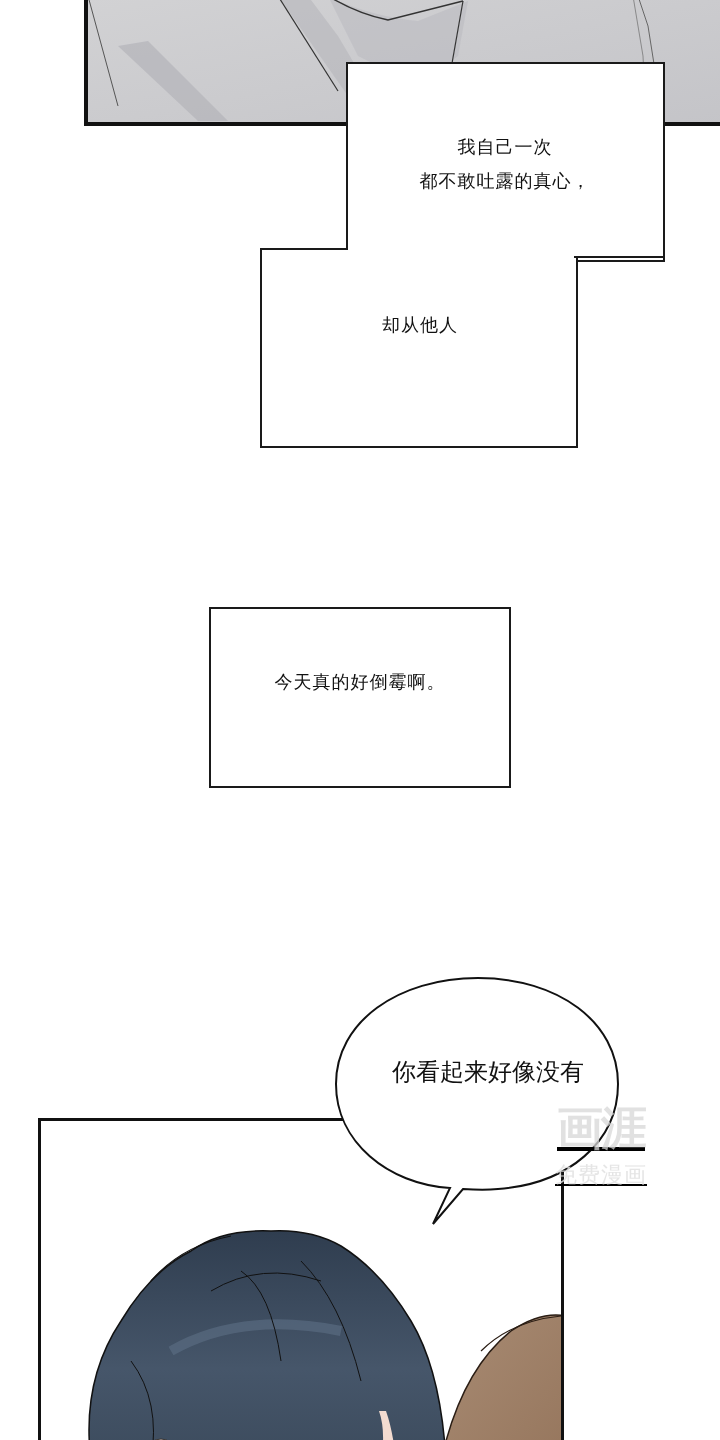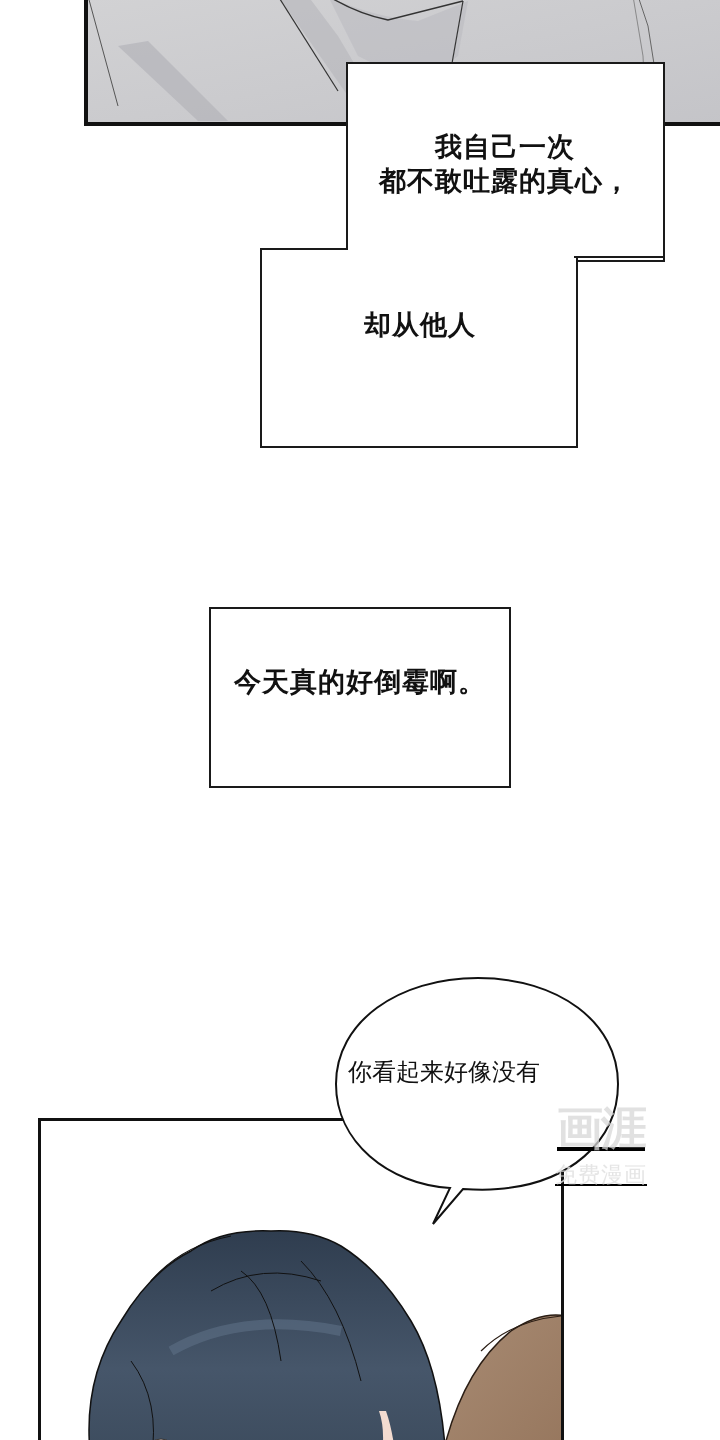--- a/index.html
+++ b/index.html
@@ -14,30 +14,30 @@
       left: 84px; top: -4px; width: 640px; height: 126px;
       border-left: 4px solid #111; border-bottom: 4px solid #111;
       background: linear-gradient(180deg, #d0d0d2 0%, #c6c6c9 100%);
       overflow: hidden;
     }
     .top-panel svg { position: absolute; left: 0; top: 0; }
     .caption-box {
       background: #fff; border: 2px solid #1a1a1a;
     }
     .caption-text {
-      position: absolute; color: #111; font-size: 27px; line-height: 34px;
-      text-align: center; letter-spacing: 1px; white-space: nowrap; font-weight: bold;
+      position: absolute; color: #111; font-size: 18px; line-height: 34px;
+      text-align: center; letter-spacing: 1px; white-space: nowrap;
     }
     .bottom-panel {
       left: 38px; top: 1118px; width: 520px; height: 340px;
       border: 3px solid #111; background: #fff; overflow: hidden;
     }
     .bubble-text {
       position: absolute; color: #111; font-size: 24px; line-height: 34px;
-      white-space: nowrap;
+      text-align: center; white-space: nowrap;
     }
     .watermark-logo {
       color: rgba(215,215,215,0.75); font-size: 46px; font-weight: bold;
       letter-spacing: -2px;
     }
     .watermark-sub {
       color: rgba(225,225,225,0.85); font-size: 22px; letter-spacing: 1px;
     }
   </style>
 </head>

